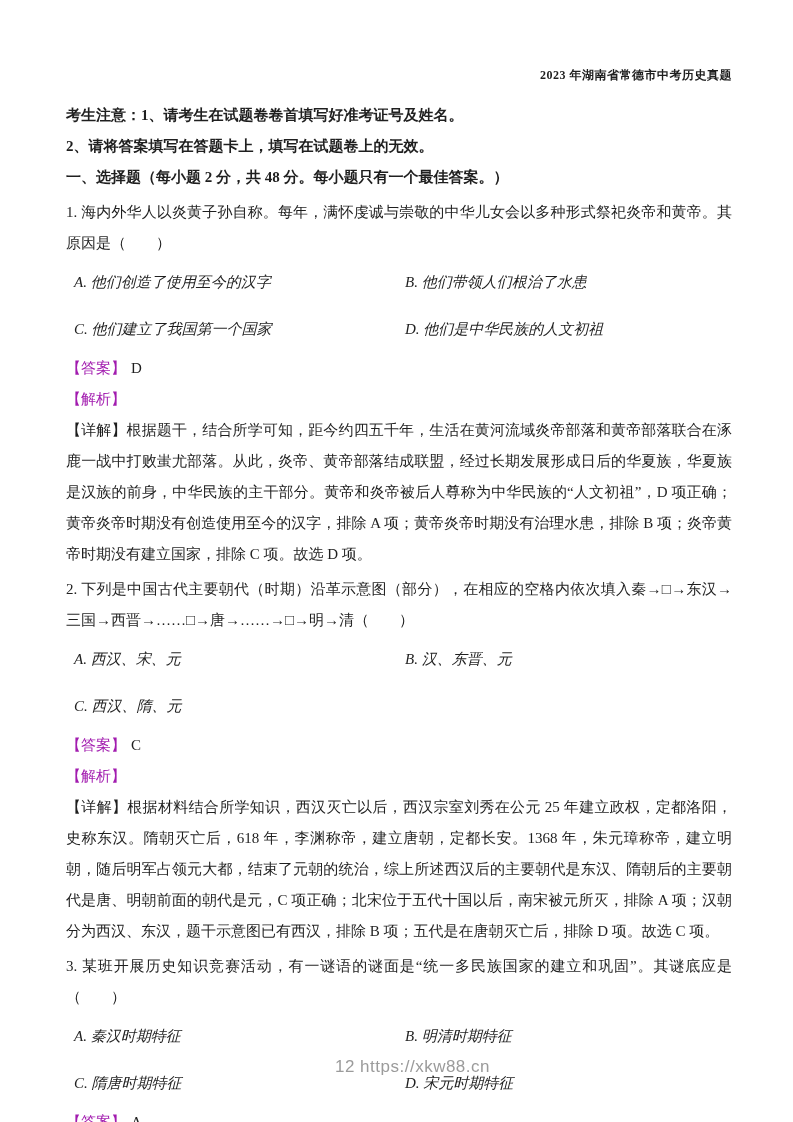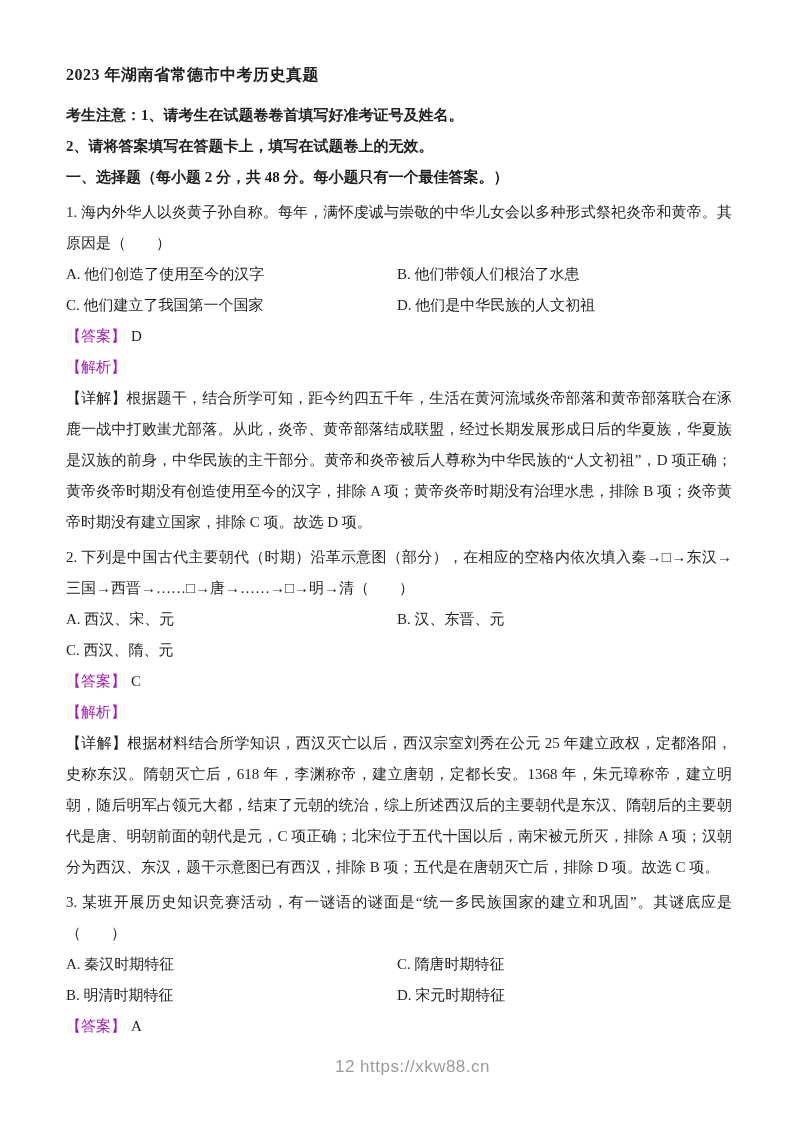--- a/index.html
+++ b/index.html
@@ -15,23 +15,23 @@
     width: 793px;
     height: 1122px;
     box-sizing: border-box;
     padding: 62px 61px 0 66px;
     font-family: "Liberation Serif", "DejaVu Serif", serif;
     color: #1f1f1f;
     font-size: 15px;
     line-height: 31px;
   }
   .title {
-    font-size: 16px;
+    font-size: 12px;
     font-weight: bold;
-    text-align: left;
+    text-align: right;
     margin: 0 0 12px 0;
     line-height: 26px;
     letter-spacing: 0.5px;
   }
   .notice {
     font-weight: bold;
     margin: 0;
   }
   .section-heading {
     font-weight: bold;
@@ -40,21 +40,21 @@
   .question { margin: 0; }
   .stem {
     margin: 4px 0 0 0;
     text-align: justify;
   }
   .options {
     display: grid;
     grid-template-columns: 49.7% auto;
     margin: 0;
   }
-  .opt { margin: 0; }
+  .opt { margin: 8px; font-style: italic; }
   .answer-line { margin: 0; }
   .answer-value { margin-left: 5px; }
   .analysis-label { margin: 0; }
   .blue { color: #a21caf; }
   .detail {
     margin: 0;
     text-align: justify;
   }
   .footer {
     position: absolute;
@@ -102,22 +102,22 @@
     </div>
     <p class="answer-line"><span class="blue">【答案】</span><span class="answer-value">C</span></p>
     <p class="analysis-label blue">【解析】</p>
     <p class="detail">【详解】根据材料结合所学知识，西汉灭亡以后，西汉宗室刘秀在公元 25 年建立政权，定都洛阳，史称东汉。隋朝灭亡后，618 年，李渊称帝，建立唐朝，定都长安。1368 年，朱元璋称帝，建立明朝，随后明军占领元大都，结束了元朝的统治，综上所述西汉后的主要朝代是东汉、隋朝后的主要朝代是唐、明朝前面的朝代是元，C 项正确；北宋位于五代十国以后，南宋被元所灭，排除 A 项；汉朝分为西汉、东汉，题干示意图已有西汉，排除 B 项；五代是在唐朝灭亡后，排除 D 项。故选 C 项。</p>
   </div>
 
   <div class="question">
     <p class="stem">3. 某班开展历史知识竞赛活动，有一谜语的谜面是“统一多民族国家的建立和巩固”。其谜底应是（　　）</p>
     <div class="options">
       <p class="opt">A. 秦汉时期特征</p>
+      <p class="opt">B. 明清时期特征</p>
       <p class="opt">C. 隋唐时期特征</p>
-      <p class="opt">B. 明清时期特征</p>
       <p class="opt">D. 宋元时期特征</p>
     </div>
     <p class="answer-line"><span class="blue">【答案】</span><span class="answer-value">A</span></p>
   </div>
 
   <div class="footer">12 https://xkw88.cn</div>
 
 </div>
 
 </body></html>

